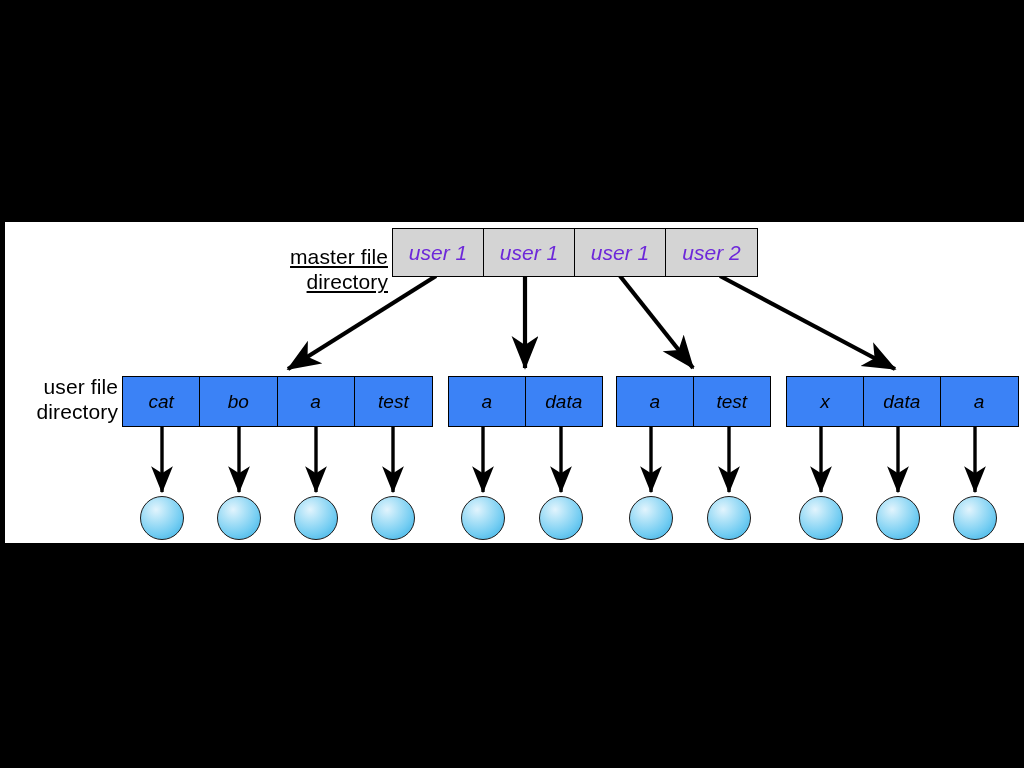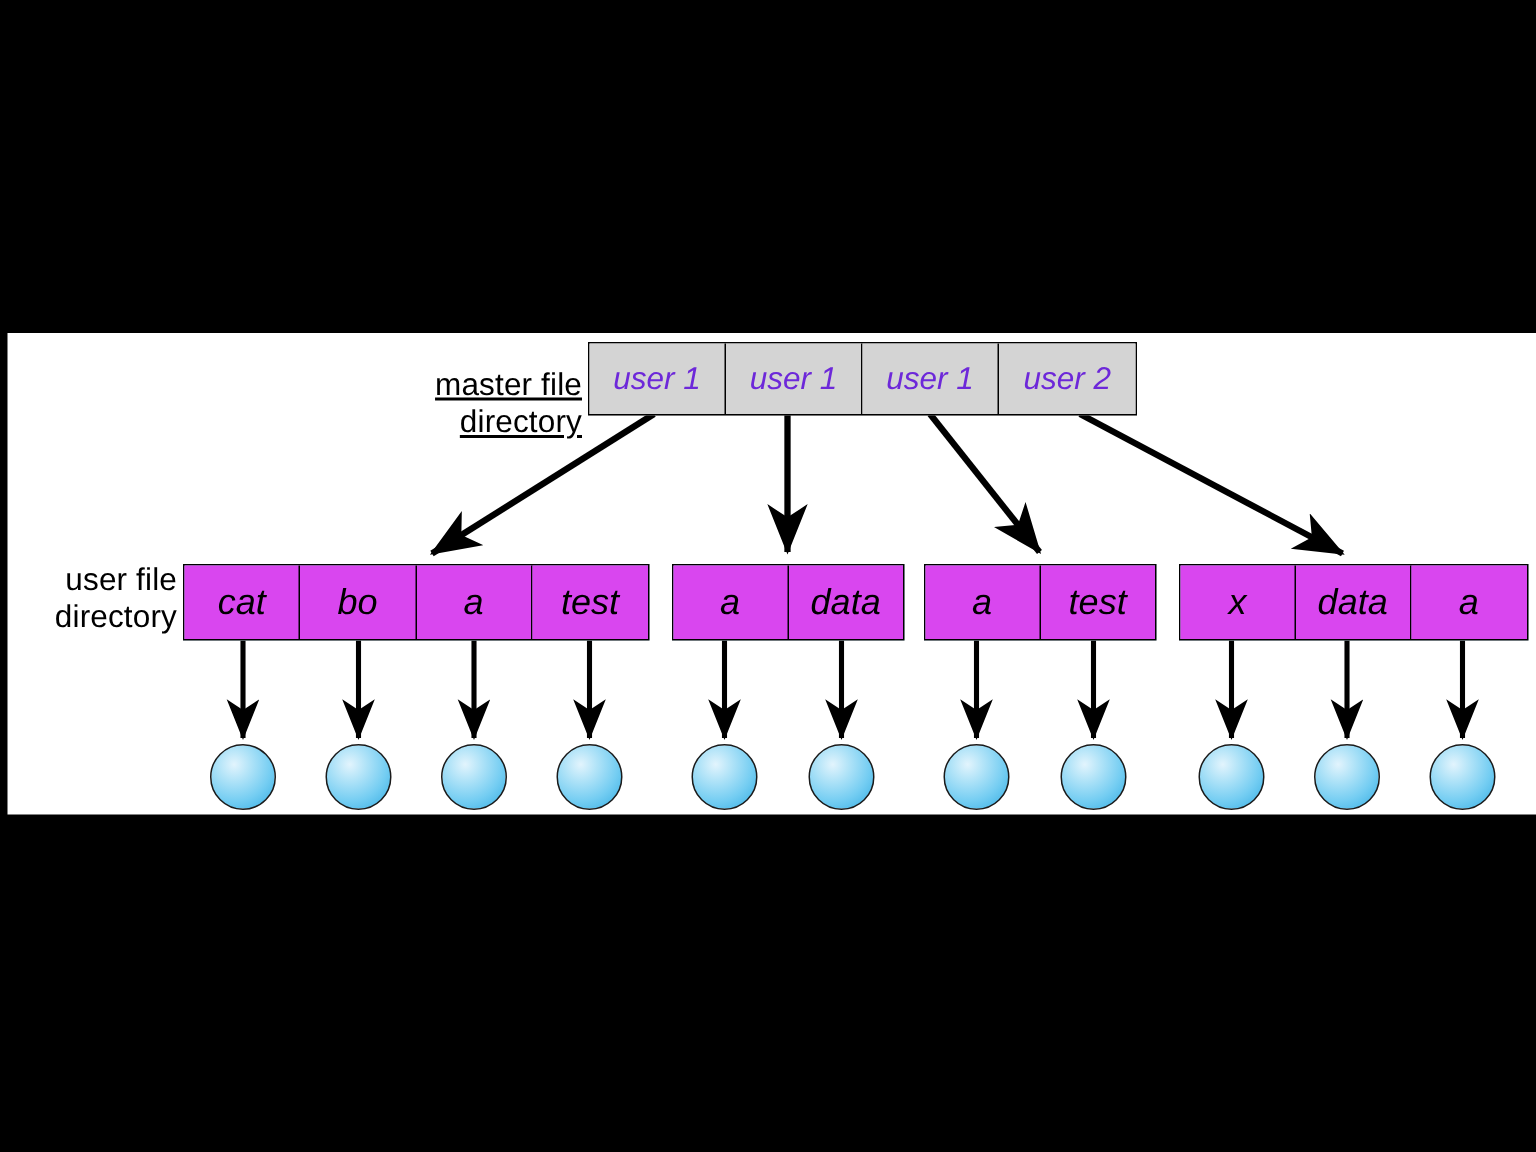--- a/index.html
+++ b/index.html
@@ -96,23 +96,23 @@
     background: #c5e6f7;
     box-sizing: border-box;
   }
   .ufd-group .cell {
     height: 49px;
     border-right: 1.6px solid #000000;
     display: flex;
     align-items: center;
     justify-content: center;
     font-style: italic;
-    font-size: 24px;
+    font-size: 19px;
     color: #000000;
-    background: #d946ef;
+    background: #3b82f6;
     box-sizing: border-box;
   }
   .ufd-group .cell:last-child { border-right: none; text-align: right; }
 
   
   .sphere {
     position: absolute;
     width: 44px;
     height: 44px;
     border-radius: 50%;

